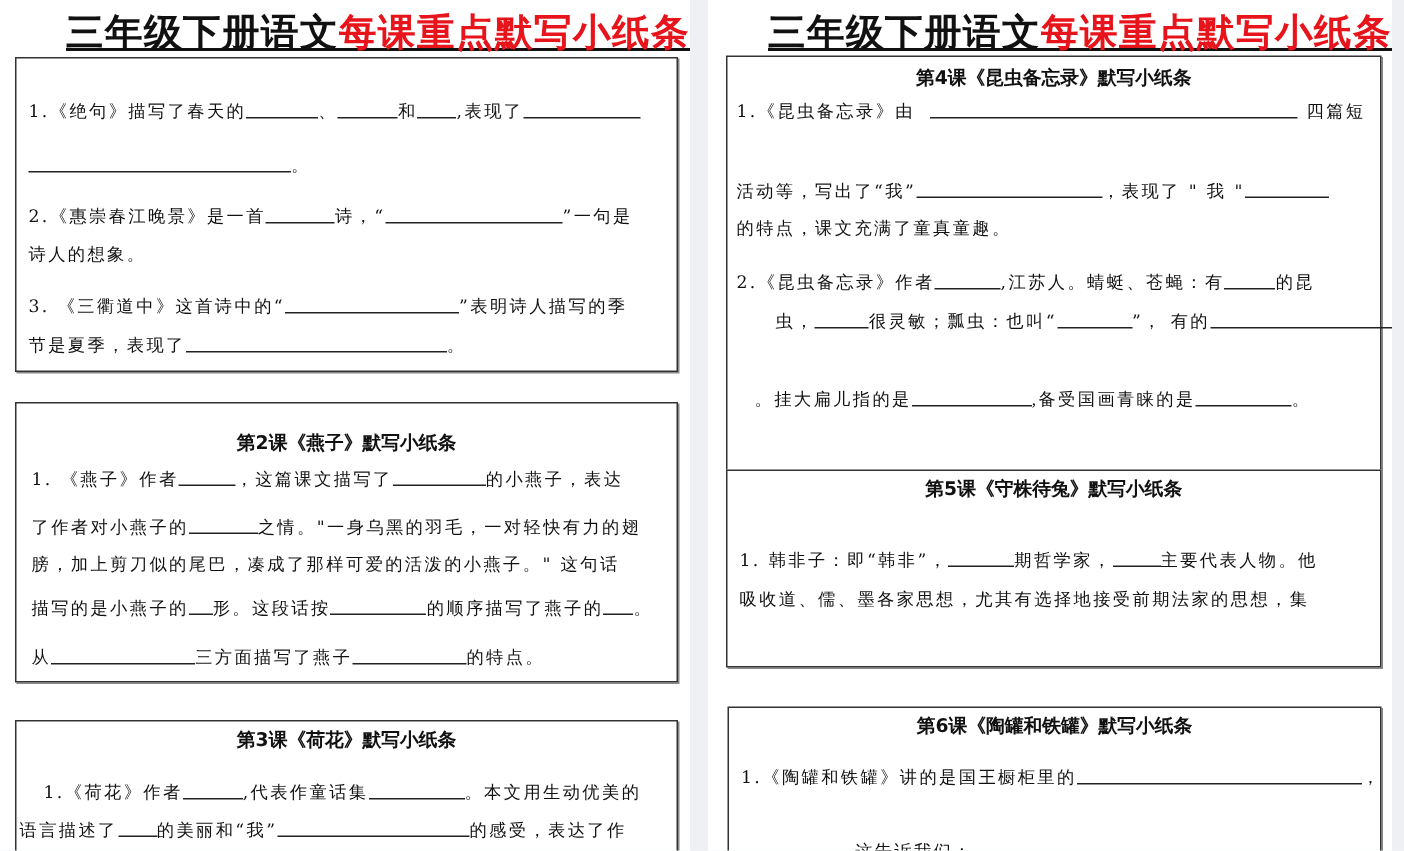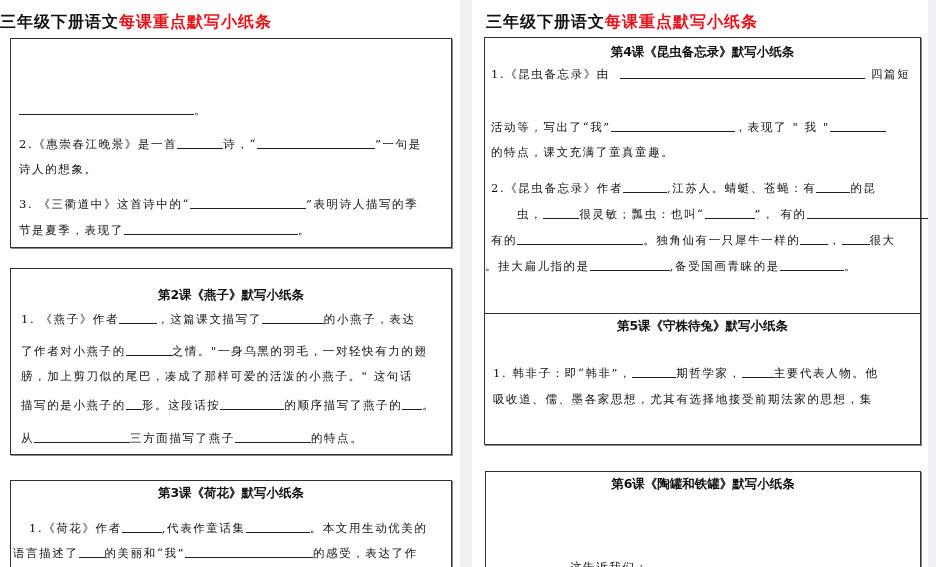--- a/index.html
+++ b/index.html
@@ -15,23 +15,23 @@
   }
   .page.left { left: 0; width: 460px; }
   .page.right { left: 472px; width: 456px; }
   .gutter {
     position: absolute; left: 460px; top: 0; width: 12px; height: 567px; background: #eef0f3;
   }
   .gutter-r {
     position: absolute; left: 928px; top: 0; width: 8px; height: 567px; background: #eef0f3;
   }
   .doc-title {
-    position: absolute; top: 8px; left: 0; right: 0; text-align: left;
-    font-size: 16px; font-weight: bold; letter-spacing: 1px;
-    font-family: "DejaVu Serif", serif; line-height: 28px; white-space: nowrap;
+    position: absolute; top: 8px; left: 0; right: 0; text-align: right;
+    font-size: 25px; font-weight: bold; letter-spacing: 1px;
+    font-family: "DejaVu Serif", serif; line-height: 28px; white-space: nowrap; text-decoration: underline;
   }
   .doc-title .black { color: #111; }
   .doc-title .red { color: #e8141c; }
   .card {
     position: absolute; border: 1.5px solid #333; background: #fff;
     box-sizing: border-box; box-shadow: 1px 1px 0 #888;
   }
   .card-title {
     text-align: center; font-family: "DejaVu Sans", sans-serif; font-weight: bold;
     font-size: 12.5px; color: #111;
@@ -49,20 +49,23 @@
 
 <div class="gutter"></div>
 <div class="gutter-r"></div>
 
 <div class="page left">
   <div class="doc-title">
     <span class="black">三年级下册语文</span><span class="red">每课重点默写小纸条</span>
   </div>
 
   <div class="card" style="left:10px; top:38px; width:442px; height:210px;">
+    <div class="line" style="left:8px; top:27px;">
+      <span>1.《绝句》描写了春天的</span><span class="blank" style="width:48px"></span><span>、</span><span class="blank" style="width:40px"></span><span>和</span><span class="blank" style="width:26px"></span><span>,表现了</span><span class="blank" style="width:78px"></span>
+    </div>
     <div class="line" style="left:8px; top:63px;">
       <span class="blank" style="width:175px"></span><span>。</span>
     </div>
     <div class="line" style="left:8px; top:97px;">
       <span>2.《惠崇春江晚景》是一首</span><span class="blank" style="width:46px"></span><span>诗，“</span><span class="blank" style="width:118px"></span><span>”一句是</span>
     </div>
     <div class="line" style="left:8px; top:123px;">
       <span>诗人的想象。</span>
     </div>
     <div class="line" style="left:8px; top:157px;">
@@ -118,37 +121,37 @@
     </div>
     <div class="line" style="left:6px; top:107px;text-align:center;">
       <span>的特点，课文充满了童真童趣。</span>
     </div>
     <div class="line" style="left:6px; top:142px;">
       <span>2.《昆虫备忘录》作者</span><span class="blank" style="width:44px"></span><span>,江苏人。蜻蜓、苍蝇：有</span><span class="blank" style="width:34px"></span><span>的昆</span>
     </div>
     <div class="line" style="left:6px; top:168px;margin-left:26px;">
       <span>虫，</span><span class="blank" style="width:36px"></span><span>很灵敏；瓢虫：也叫“</span><span class="blank" style="width:50px"></span><span>”， 有的</span><span class="blank" style="width:130px"></span><span>，</span>
     </div>
-    <div class="line" style="left:6px; top:194px;">
-      <span>有的</span><span class="blank" style="width:126px"></span><span>。独角仙有一只犀牛一样的</span><span class="blank" style="width:28px"></span><span>，</span><span class="blank" style="width:28px"></span><span>很大</span>
-    </div>
-    <div class="line" style="left:0; top:220px;">
+    <div class="line" style="left:18px; top:220px;font-family:Liberation Serif, serif;">
       <span>。挂大扁儿指的是</span><span class="blank" style="width:80px"></span><span>,备受国画青睐的是</span><span class="blank" style="width:64px"></span><span>。</span>
     </div>
   </div>
 
   <div class="card" style="left:12px; top:313px; width:437px; height:132px;">
     <div class="card-title" style="position:absolute; top:4px; left:0; right:0;">第5课《守株待兔》默写小纸条</div>
     <div class="line" style="left:8px; top:51px;">
       <span>1. 韩非子：即“韩非”，</span><span class="blank" style="width:44px"></span><span>期哲学家，</span><span class="blank" style="width:32px"></span><span>主要代表人物。他</span>
     </div>
     <div class="line" style="left:8px; top:78px;">
       <span>吸收道、儒、墨各家思想，尤其有选择地接受前期法家的思想，集</span>
     </div>
   </div>
 
   <div class="card" style="left:13px; top:471px; width:436px; height:110px;">
     <div class="card-title" style="position:absolute; top:4px; left:0; right:0;">第6课《陶罐和铁罐》默写小纸条</div>
+    <div class="line" style="left:8px; top:38px;">
+      <span>1.《陶罐和铁罐》讲的是国王橱柜里的</span><span class="blank" style="width:190px"></span><span>，</span>
+    </div>
     <div class="line" style="left:84px; top:88px;">
       <span>这告诉我们：</span>
     </div>
   </div>
 </div>
 
 </body></html>

